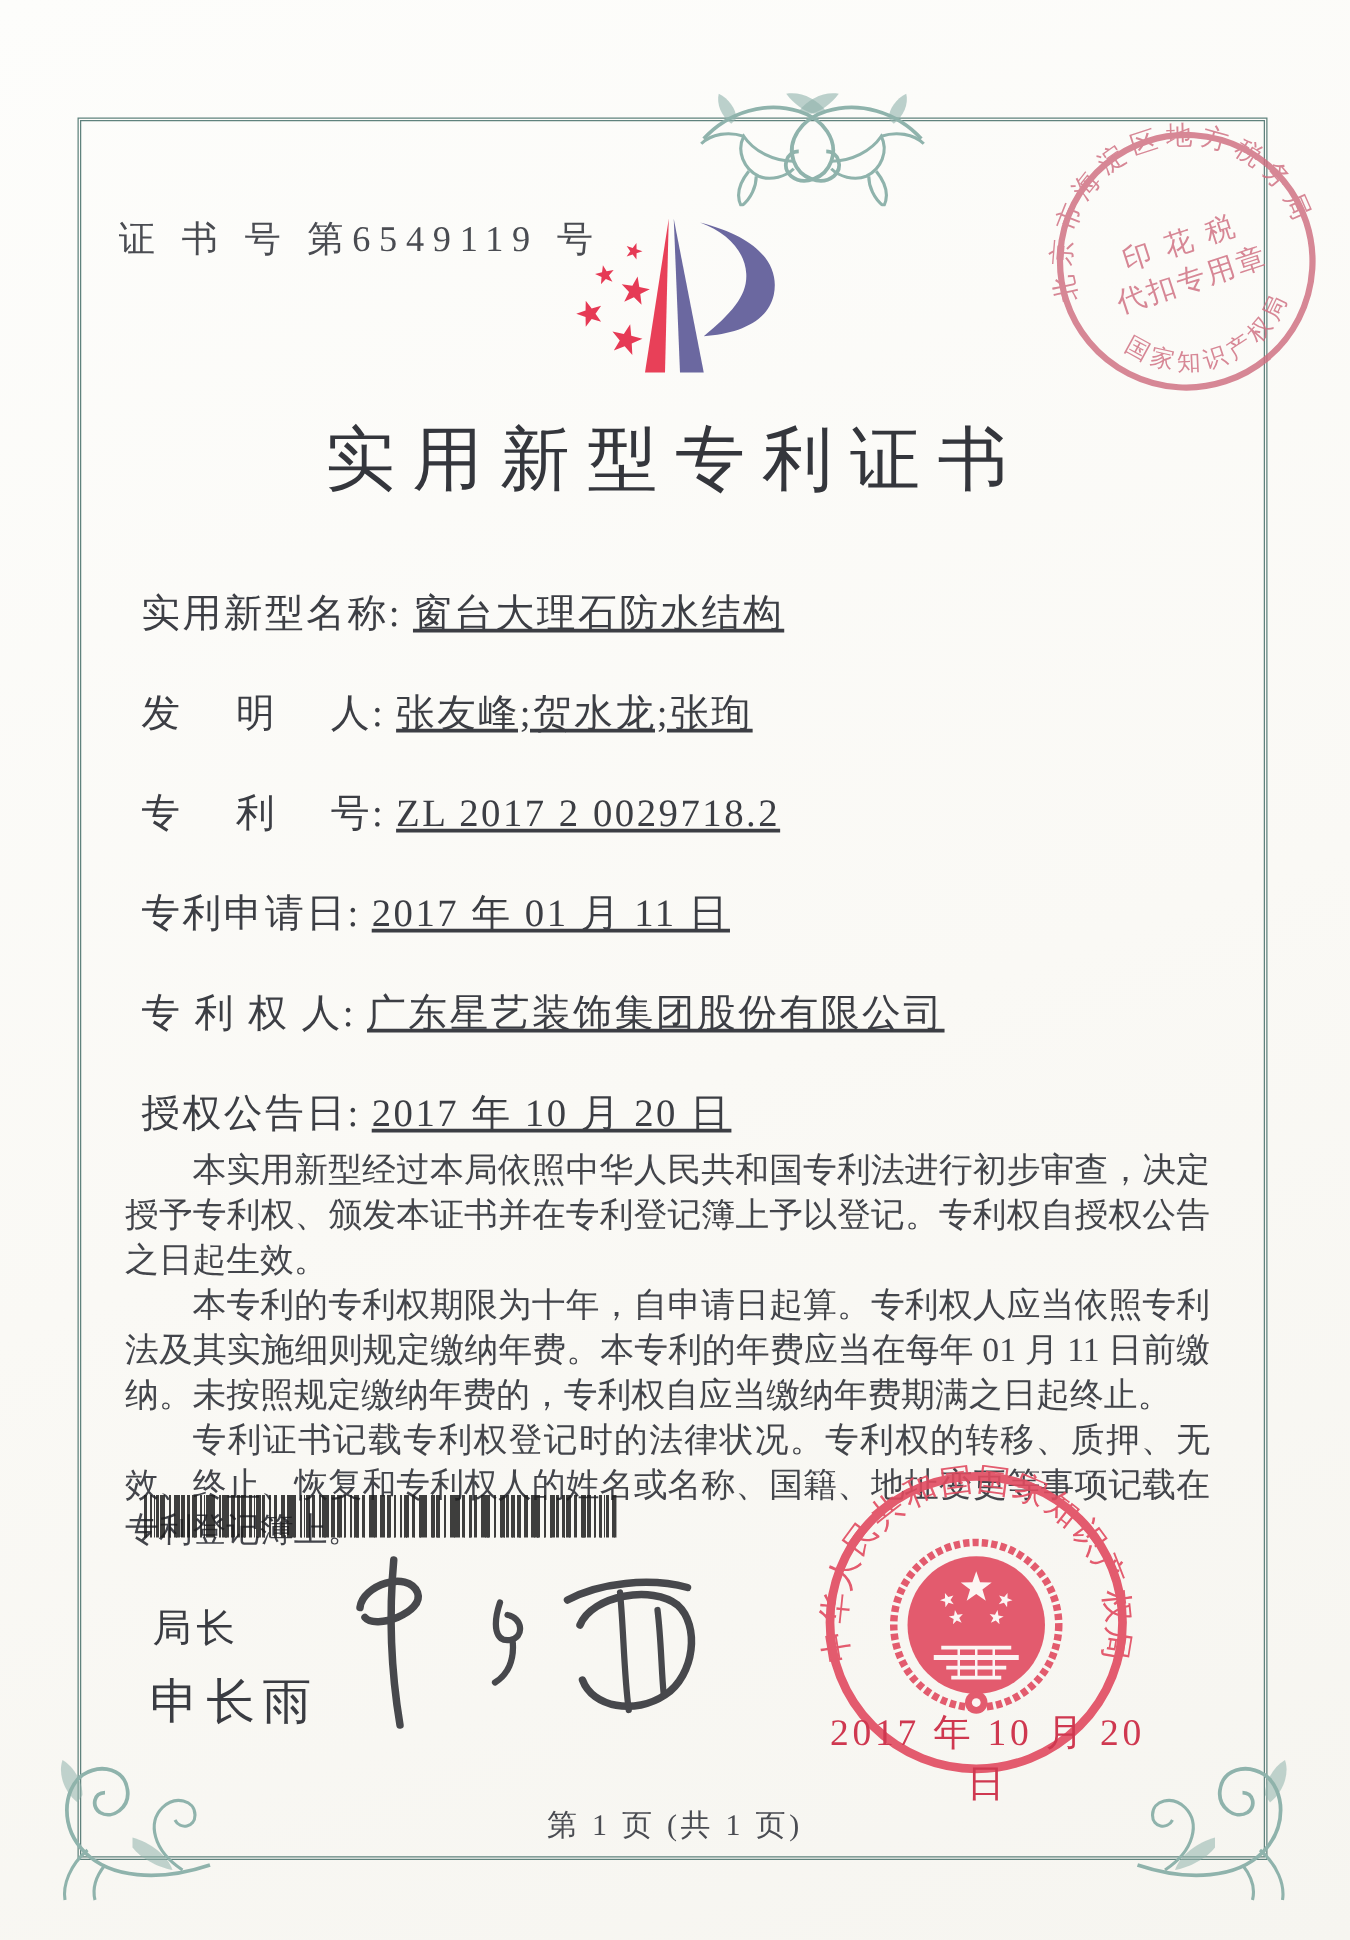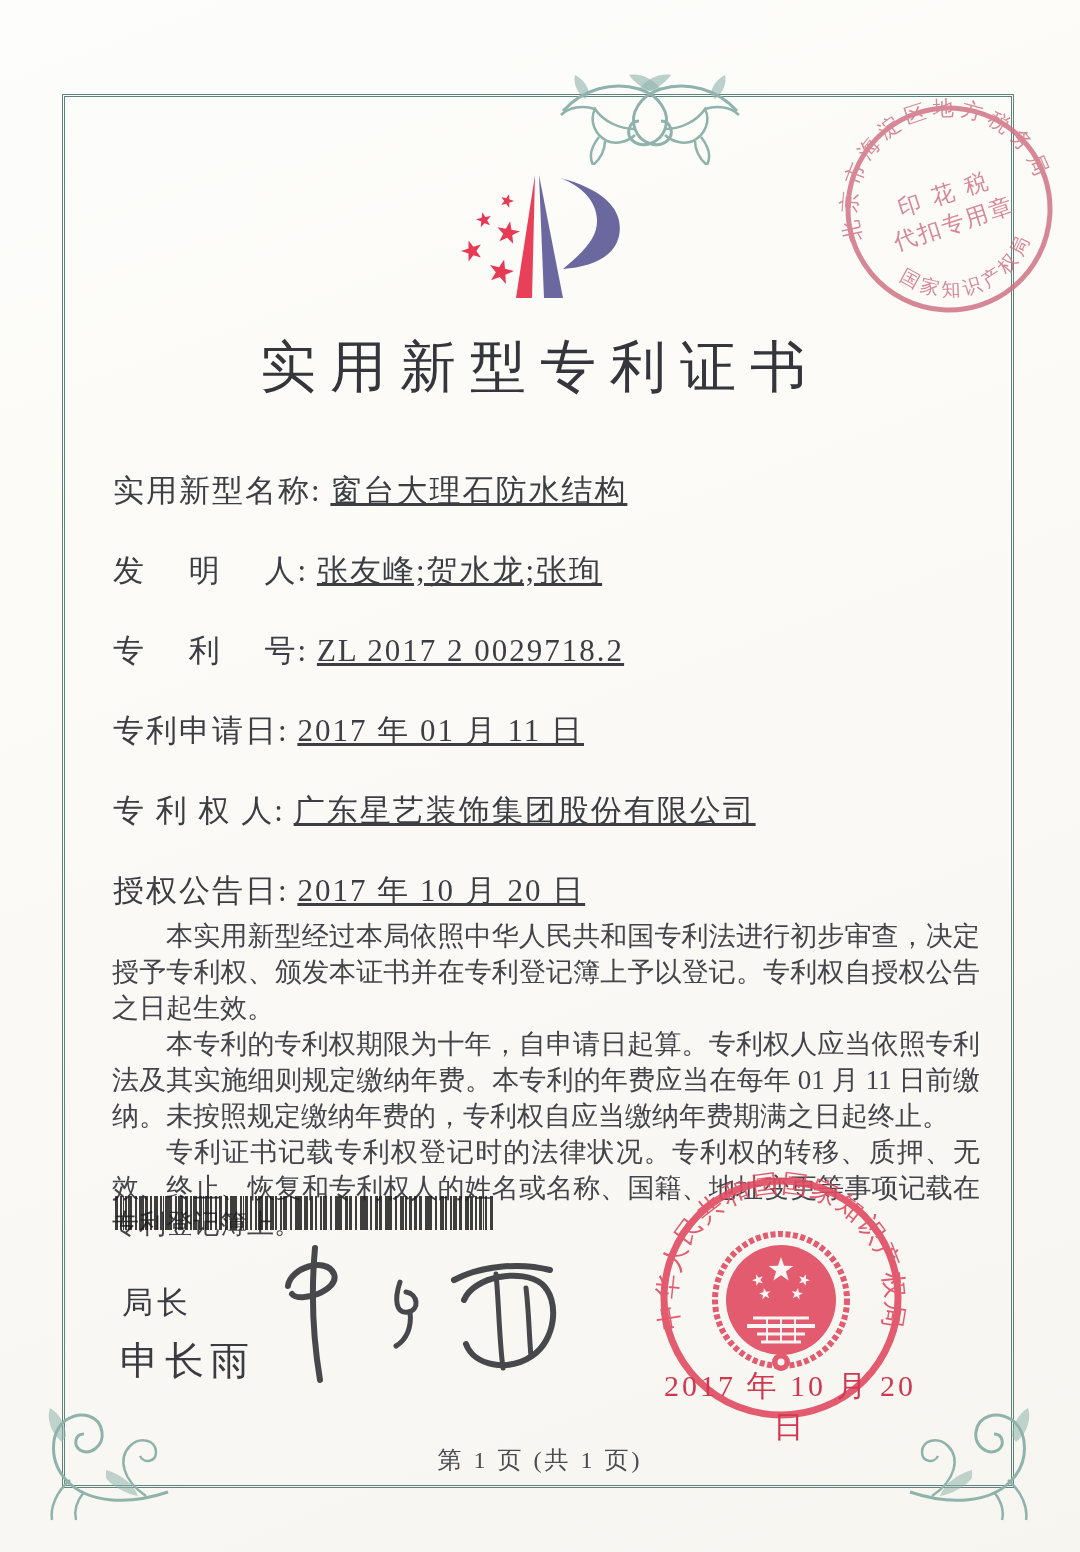--- a/index.html
+++ b/index.html
@@ -33,21 +33,21 @@
   .logo{position:absolute;left:440px;top:150px;}
   
   .tax-seal{position:absolute;left:836px;top:96px;opacity:.82;}
   
   .fields{position:absolute;left:113px;top:470px;width:880px;}
   .frow{position:relative;height:80px;font-size:31px;letter-spacing:1px;}
   .flabel{display:inline-block;min-width:150px;letter-spacing:2px;color:#3c3e44;}
   .fvalue{letter-spacing:2px;color:#3c3e44;text-decoration:underline;}
   
   .body-text{
-    position:absolute;left:112px;top:918px;width:868px;
+    position:absolute;left:100px;top:918px;width:868px;
     font-size:27px;line-height:36px;text-align:justify;color:#43454b;
   }
   .body-text p{margin:0;text-indent:2em;}
   
   .barcode{
     position:absolute;left:115px;top:1196px;width:378px;height:34px;
     background-image:
       repeating-linear-gradient(90deg,#1e1e1e 0 2px,transparent 2px 5px),
       repeating-linear-gradient(90deg,#1e1e1e 0 1px,transparent 1px 8px),
       repeating-linear-gradient(90deg,#1e1e1e 0 3px,transparent 3px 13px),
@@ -103,20 +103,21 @@
     <use href="#dragon-half" transform="translate(215,10)"></use>
   </svg>
 
   <svg class="ornament" style="left:26px;top:1372px" width="150" height="160" viewBox="0 0 150 160">
     <use href="#flourish"></use>
   </svg>
   <svg class="ornament" style="left:902px;top:1372px" width="150" height="160" viewBox="0 0 150 160">
     <use href="#flourish" transform="translate(150,0) scale(-1,1)"></use>
   </svg>
 
+  <div class="cert-no">证 书 号 第6549119 号</div>
 
   <svg class="logo" width="230" height="185" viewBox="0 0 230 185">
     <g fill="#e63a55">
       <use href="#star5" transform="translate(67,51) scale(7) rotate(18)"></use>
       <use href="#star5" transform="translate(44,70) scale(8) rotate(-12)"></use>
       <use href="#star5" transform="translate(68,83) scale(12) rotate(10)"></use>
       <use href="#star5" transform="translate(32,101) scale(11) rotate(-18)"></use>
       <use href="#star5" transform="translate(61,122) scale(13) rotate(14)"></use>
     </g>
     <polygon fill="#e84058" points="95,25 76,148 92,148"></polygon>

